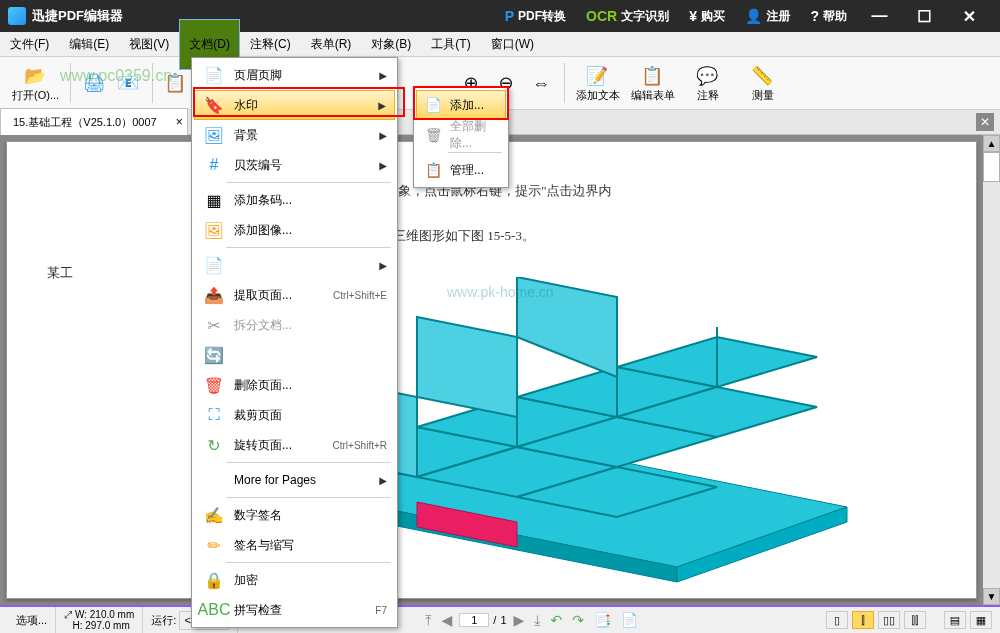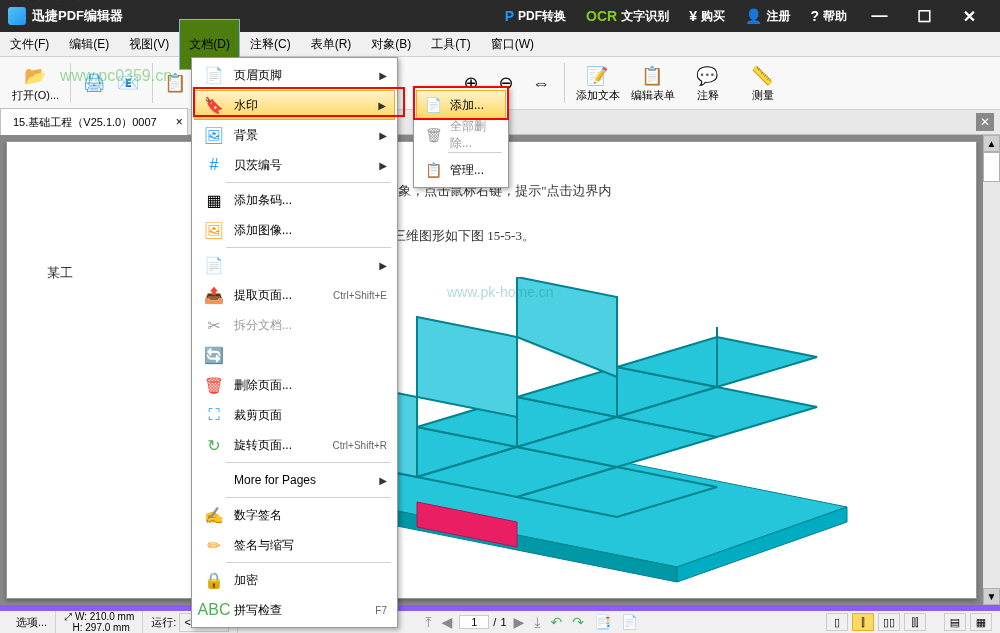--- a/index.html
+++ b/index.html
@@ -69,21 +69,21 @@
     .red-box2 { position: absolute; top: 86px; left: 413px; width: 96px; height: 34px; border: 2px solid red; z-index: 110; pointer-events: none; }
     
     
     .submenu { position: absolute; top: 87px; left: 413px; width: 96px; background: #fff; border: 1px solid #999; box-shadow: 2px 2px 5px rgba(0,0,0,0.3); z-index: 105; padding: 2px; }
     .submenu-item { height: 30px; display: flex; align-items: center; padding: 0 8px; font-size: 12px; cursor: pointer; }
     .submenu-item.disabled { color: #999; }
     .submenu-item.highlighted { background: linear-gradient(180deg, #fff2cc, #ffd75e); border: 1px solid #e8b020; padding: 0 7px; }
     .sm-icon { width: 20px; height: 20px; margin-right: 6px; display: flex; align-items: center; justify-content: center; font-size: 14px; flex-shrink: 0; }
     
     
-    .status-bar { height: 28px; background: #f0f0f0; border-top: 6px solid #8b5cf6; display: flex; align-items: center; padding: 0 8px; font-size: 11px; position: absolute; bottom: 0; width: 100%; }
+    .status-bar { height: 28px; background: #f0f0f0; border-top: 2px solid #8b5cf6; display: flex; align-items: center; padding: 0 8px; font-size: 11px; position: absolute; bottom: 0; width: 100%; }
     .status-item { padding: 0 8px; display: flex; align-items: center; height: 100%; border-right: 1px solid #d0d0d0; }
     .status-pages { display: flex; align-items: center; gap: 4px; flex: 1; justify-content: center; }
     .page-nav-btn { font-size: 14px; cursor: pointer; color: #888; padding: 0 3px; }
     .page-input { width: 30px; text-align: center; border: 1px solid #ccc; font-size: 11px; }
     .status-right { display: flex; align-items: center; gap: 4px; margin-left: auto; }
     .view-btn { width: 22px; height: 18px; border: 1px solid #ccc; display: flex; align-items: center; justify-content: center; font-size: 11px; cursor: pointer; }
     .view-btn.active { background: #ffd966; border-color: #e8b020; }
     .dim-info { font-size: 10px; line-height: 11px; }
     
     

